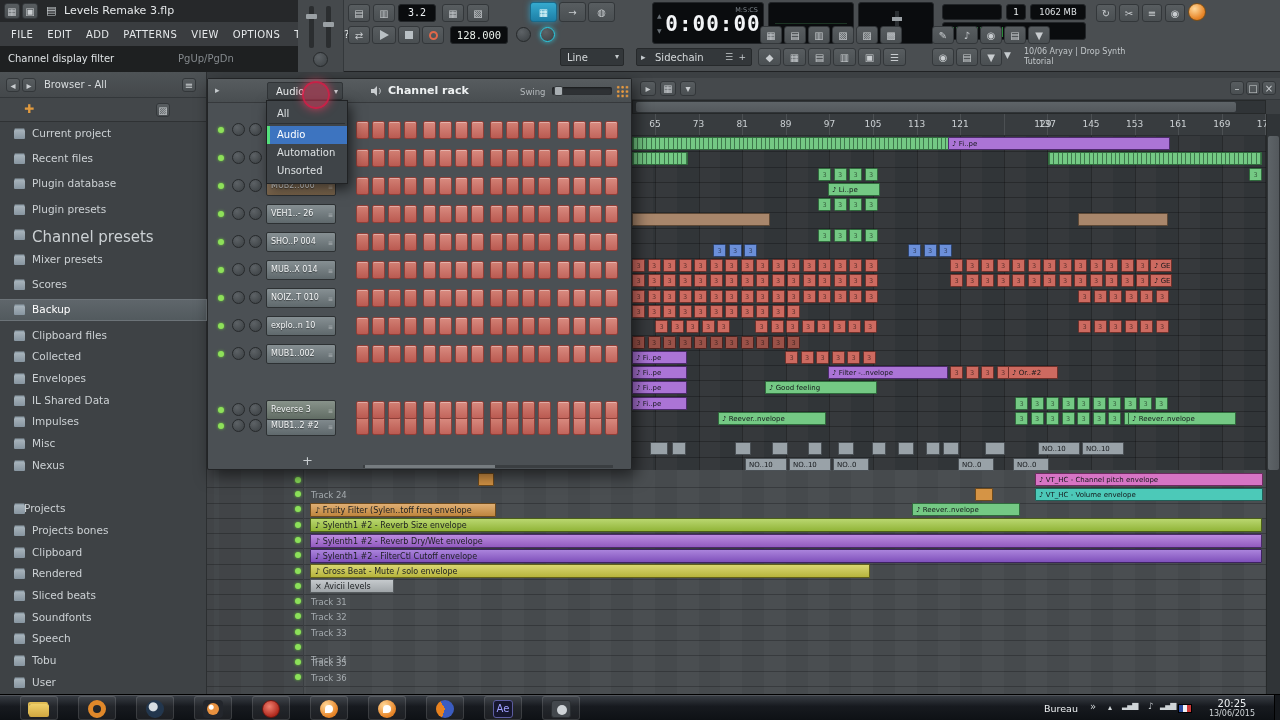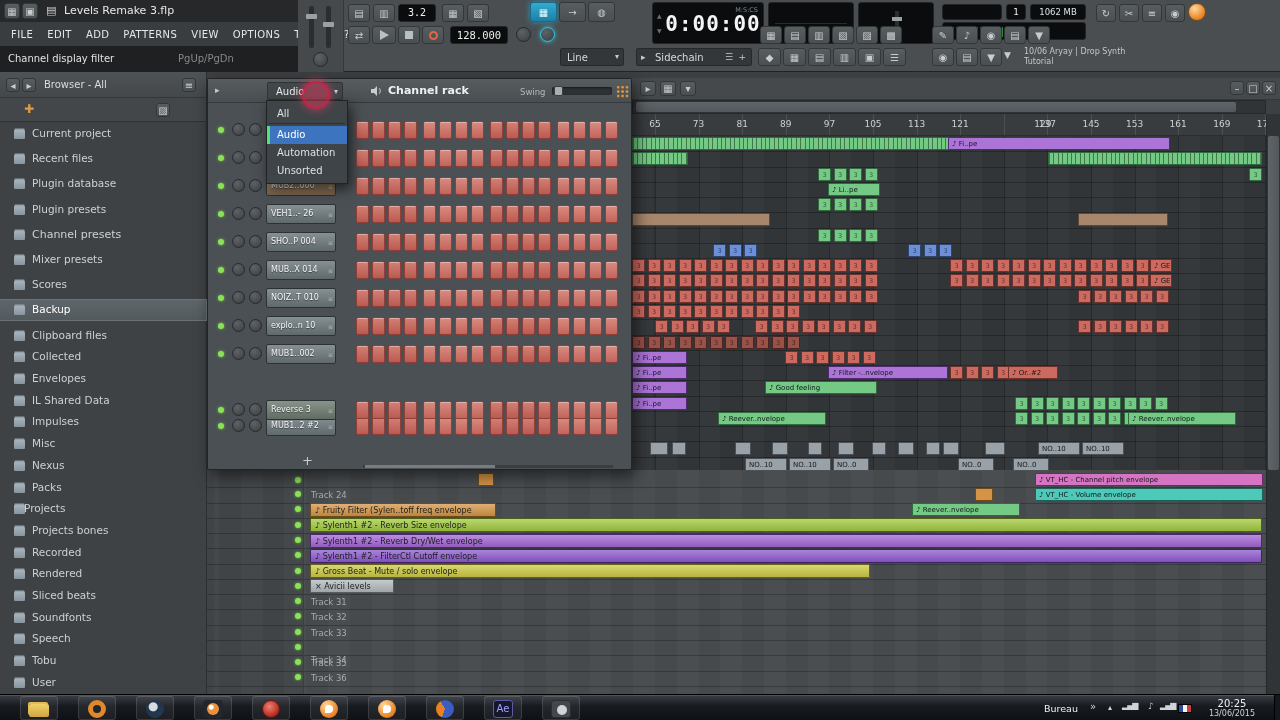--- a/index.html
+++ b/index.html
@@ -162,21 +162,21 @@
         <div style="position: absolute; left: 0px; top: 52.4px; width: 206px; height: 20px; background: none; outline: none;">
           <div style="position: absolute; left: 14px; top: 6px; width: 11px; height: 9px; background: linear-gradient(rgb(167, 179, 187), rgb(135, 149, 160)); border-radius: 1px; box-shadow: rgb(147, 162, 172) 0px -2px 0px -0.5px;"></div>
           <div style="position: absolute; left: 32px; top: 3px; font-size: 10.5px; color: rgb(204, 209, 212); white-space: nowrap;">Plugin database</div>
         </div>
         <div style="position: absolute; left: 0px; top: 77.6px; width: 206px; height: 20px; background: none; outline: none;">
           <div style="position: absolute; left: 14px; top: 6px; width: 11px; height: 9px; background: linear-gradient(rgb(167, 179, 187), rgb(135, 149, 160)); border-radius: 1px; box-shadow: rgb(147, 162, 172) 0px -2px 0px -0.5px;"></div>
           <div style="position: absolute; left: 32px; top: 3px; font-size: 10.5px; color: rgb(204, 209, 212); white-space: nowrap;">Plugin presets</div>
         </div>
         <div style="position: absolute; left: 0px; top: 102.8px; width: 206px; height: 20px; background: none; outline: none;">
           <div style="position: absolute; left: 14px; top: 6px; width: 11px; height: 9px; background: linear-gradient(rgb(167, 179, 187), rgb(135, 149, 160)); border-radius: 1px; box-shadow: rgb(147, 162, 172) 0px -2px 0px -0.5px;"></div>
-          <div style="position: absolute; left: 32px; top: 3px; font-size: 11px; color: rgb(204, 209, 212); white-space: nowrap;">Channel presets</div>
+          <div style="position: absolute; left: 32px; top: 3px; font-size: 15px; color: rgb(204, 209, 212); white-space: nowrap;">Channel presets</div>
         </div>
         <div style="position: absolute; left: 0px; top: 128px; width: 206px; height: 20px; background: none; outline: none;">
           <div style="position: absolute; left: 14px; top: 6px; width: 11px; height: 9px; background: linear-gradient(rgb(167, 179, 187), rgb(135, 149, 160)); border-radius: 1px; box-shadow: rgb(147, 162, 172) 0px -2px 0px -0.5px;"></div>
           <div style="position: absolute; left: 32px; top: 3px; font-size: 10.5px; color: rgb(204, 209, 212); white-space: nowrap;">Mixer presets</div>
         </div>
         <div style="position: absolute; left: 0px; top: 153.2px; width: 206px; height: 20px; background: none; outline: none;">
           <div style="position: absolute; left: 14px; top: 6px; width: 11px; height: 9px; background: linear-gradient(rgb(167, 179, 187), rgb(135, 149, 160)); border-radius: 1px; box-shadow: rgb(147, 162, 172) 0px -2px 0px -0.5px;"></div>
           <div style="position: absolute; left: 32px; top: 3px; font-size: 10.5px; color: rgb(204, 209, 212); white-space: nowrap;">Scores</div>
         </div>
         <div style="position: absolute; left: 0px; top: 178.4px; width: 206px; height: 20px; background: linear-gradient(rgb(95, 102, 107), rgb(82, 90, 94)); outline: rgb(108, 115, 120) solid 1px;">
@@ -204,35 +204,31 @@
           <div style="position: absolute; left: 32px; top: 3px; font-size: 10.5px; color: rgb(204, 209, 212); white-space: nowrap;">Impulses</div>
         </div>
         <div style="position: absolute; left: 0px; top: 312.1px; width: 206px; height: 20px; background: none; outline: none;">
           <div style="position: absolute; left: 14px; top: 6px; width: 11px; height: 9px; background: linear-gradient(rgb(167, 179, 187), rgb(135, 149, 160)); border-radius: 1px; box-shadow: rgb(147, 162, 172) 0px -2px 0px -0.5px;"></div>
           <div style="position: absolute; left: 32px; top: 3px; font-size: 10.5px; color: rgb(204, 209, 212); white-space: nowrap;">Misc</div>
         </div>
         <div style="position: absolute; left: 0px; top: 333.8px; width: 206px; height: 20px; background: none; outline: none;">
           <div style="position: absolute; left: 14px; top: 6px; width: 11px; height: 9px; background: linear-gradient(rgb(167, 179, 187), rgb(135, 149, 160)); border-radius: 1px; box-shadow: rgb(147, 162, 172) 0px -2px 0px -0.5px;"></div>
           <div style="position: absolute; left: 32px; top: 3px; font-size: 10.5px; color: rgb(204, 209, 212); white-space: nowrap;">Nexus</div>
         </div>
-        <div style="position: absolute; left: 0px; top: 355.5px; width: 206px; height: 20px; background: none; outline: none;">
-          <div style="position: absolute; left: 14px; top: 6px; width: 11px; height: 9px; background: linear-gradient(rgb(167, 179, 187), rgb(135, 149, 160)); border-radius: 1px; box-shadow: rgb(147, 162, 172) 0px -2px 0px -0.5px;"></div>
-          <div style="position: absolute; left: 32px; top: 3px; font-size: 10.5px; color: rgb(204, 209, 212); white-space: nowrap;">Packs</div>
-        </div>
         <div style="position: absolute; left: 0px; top: 377.2px; width: 206px; height: 20px; background: none; outline: none;">
           <div style="position: absolute; left: 14px; top: 6px; width: 11px; height: 9px; background: linear-gradient(rgb(167, 179, 187), rgb(135, 149, 160)); border-radius: 1px; box-shadow: rgb(147, 162, 172) 0px -2px 0px -0.5px;"></div>
           <div style="position: absolute; left: 24px; top: 3px; font-size: 10.5px; color: rgb(204, 209, 212); white-space: nowrap;">Projects</div>
         </div>
         <div style="position: absolute; left: 0px; top: 398.9px; width: 206px; height: 20px; background: none; outline: none;">
           <div style="position: absolute; left: 14px; top: 6px; width: 11px; height: 9px; background: linear-gradient(rgb(167, 179, 187), rgb(135, 149, 160)); border-radius: 1px; box-shadow: rgb(147, 162, 172) 0px -2px 0px -0.5px;"></div>
           <div style="position: absolute; left: 32px; top: 3px; font-size: 10.5px; color: rgb(204, 209, 212); white-space: nowrap;">Projects bones</div>
         </div>
         <div style="position: absolute; left: 0px; top: 420.6px; width: 206px; height: 20px; background: none; outline: none;">
           <div style="position: absolute; left: 14px; top: 6px; width: 11px; height: 9px; background: linear-gradient(rgb(167, 179, 187), rgb(135, 149, 160)); border-radius: 1px; box-shadow: rgb(147, 162, 172) 0px -2px 0px -0.5px;"></div>
-          <div style="position: absolute; left: 32px; top: 3px; font-size: 10.5px; color: rgb(204, 209, 212); white-space: nowrap;">Recorded</div>
+          <div style="position: absolute; left: 32px; top: 3px; font-size: 10.5px; color: rgb(204, 209, 212); white-space: nowrap;">Clipboard</div>
         </div>
         <div style="position: absolute; left: 0px; top: 442.3px; width: 206px; height: 20px; background: none; outline: none;">
           <div style="position: absolute; left: 14px; top: 6px; width: 11px; height: 9px; background: linear-gradient(rgb(167, 179, 187), rgb(135, 149, 160)); border-radius: 1px; box-shadow: rgb(147, 162, 172) 0px -2px 0px -0.5px;"></div>
           <div style="position: absolute; left: 32px; top: 3px; font-size: 10.5px; color: rgb(204, 209, 212); white-space: nowrap;">Rendered</div>
         </div>
         <div style="position: absolute; left: 0px; top: 464px; width: 206px; height: 20px; background: none; outline: none;">
           <div style="position: absolute; left: 14px; top: 6px; width: 11px; height: 9px; background: linear-gradient(rgb(167, 179, 187), rgb(135, 149, 160)); border-radius: 1px; box-shadow: rgb(147, 162, 172) 0px -2px 0px -0.5px;"></div>
           <div style="position: absolute; left: 32px; top: 3px; font-size: 10.5px; color: rgb(204, 209, 212); white-space: nowrap;">Sliced beats</div>
         </div>
         <div style="position: absolute; left: 0px; top: 485.7px; width: 206px; height: 20px; background: none; outline: none;">

